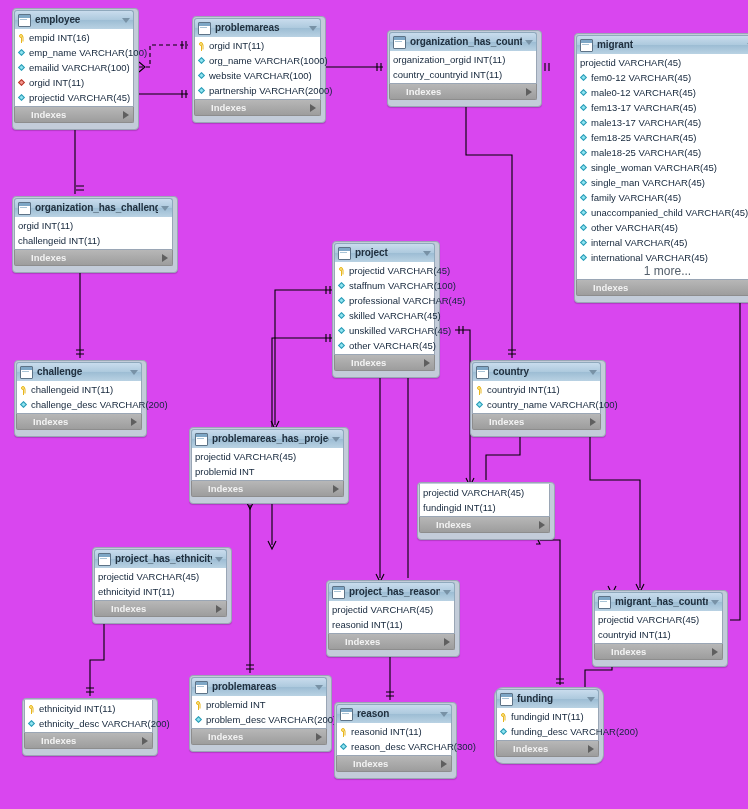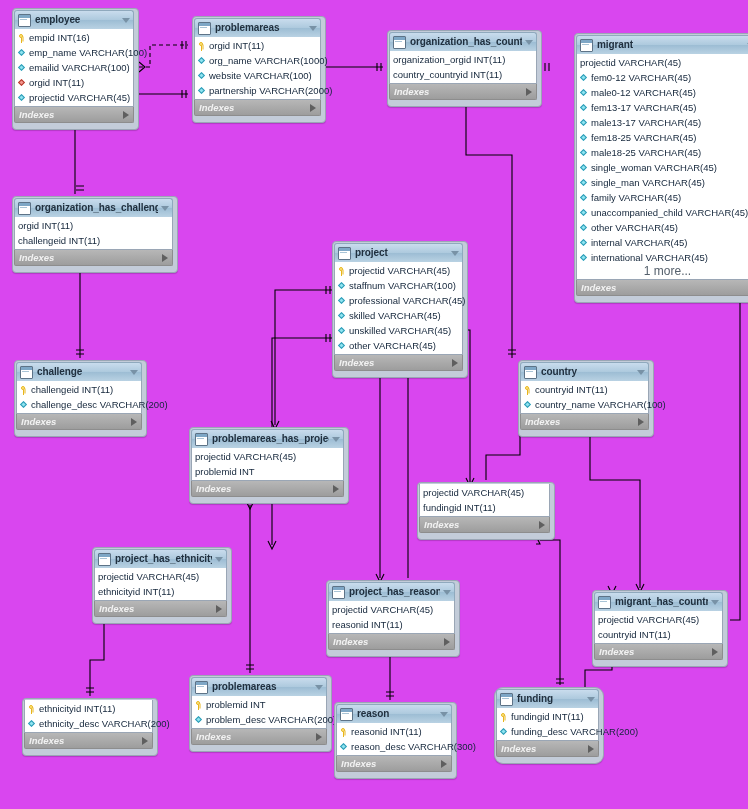--- a/index.html
+++ b/index.html
@@ -161,23 +161,22 @@
     text-align: center;
     line-height: 13px;
   }
   .idx {
     display: flex;
     align-items: center;
     height: 15px;
     background: linear-gradient(to bottom, #b7b7b7 0%, #9d9d9d 100%);
     border: 1px solid #8d8d8d;
     border-top: none;
-    padding: 0 4px 0 4px;
+    padding: 0 4px 0 16px;
     border-radius: 0 0 2px 2px;
-    font-style: italic;
   }
   .idx-lbl {
     flex: 1 1 auto;
     font-size: 9.5px;
     font-weight: bold;
     color: #f2f2f2;
     line-height: 15px;
   }
   .idx-arrow {
     flex: 0 0 auto;
@@ -449,21 +448,21 @@
               <span class="ic ic-none"></span>
               <span class="lbl">challengeid INT(11)</span>
             </div>
           </div>
           <div class="idx">
             <span class="idx-lbl">Indexes</span>
             <span class="idx-arrow"></span>
           </div>
         </div>
       </div>
-      <div class="tbl" style="left: 332px; top: 241px; width: 136px;">
+      <div class="tbl" style="left: 332px; top: 241px; width: 108px;">
         <div class="tbl-inner">
           <div class="tbl-header">
             <span class="win-icon"></span>
             <span class="tbl-title">project</span>
             <span class="caret"></span>
           </div>
           <div class="cols">
             <div class="col">
               <span class="ic ic-key"></span>
               <span class="lbl">projectid VARCHAR(45)</span>
@@ -511,21 +510,21 @@
               <span class="ic ic-diamond"></span>
               <span class="lbl">challenge_desc VARCHAR(200)</span>
             </div>
           </div>
           <div class="idx">
             <span class="idx-lbl">Indexes</span>
             <span class="idx-arrow"></span>
           </div>
         </div>
       </div>
-      <div class="tbl" style="left: 518px; top: 360px; width: 136px;">
+      <div class="tbl" style="left: 470px; top: 360px; width: 136px;">
         <div class="tbl-inner">
           <div class="tbl-header">
             <span class="win-icon"></span>
             <span class="tbl-title">country</span>
             <span class="caret"></span>
           </div>
           <div class="cols">
             <div class="col">
               <span class="ic ic-key"></span>
               <span class="lbl">countryid INT(11)</span>

